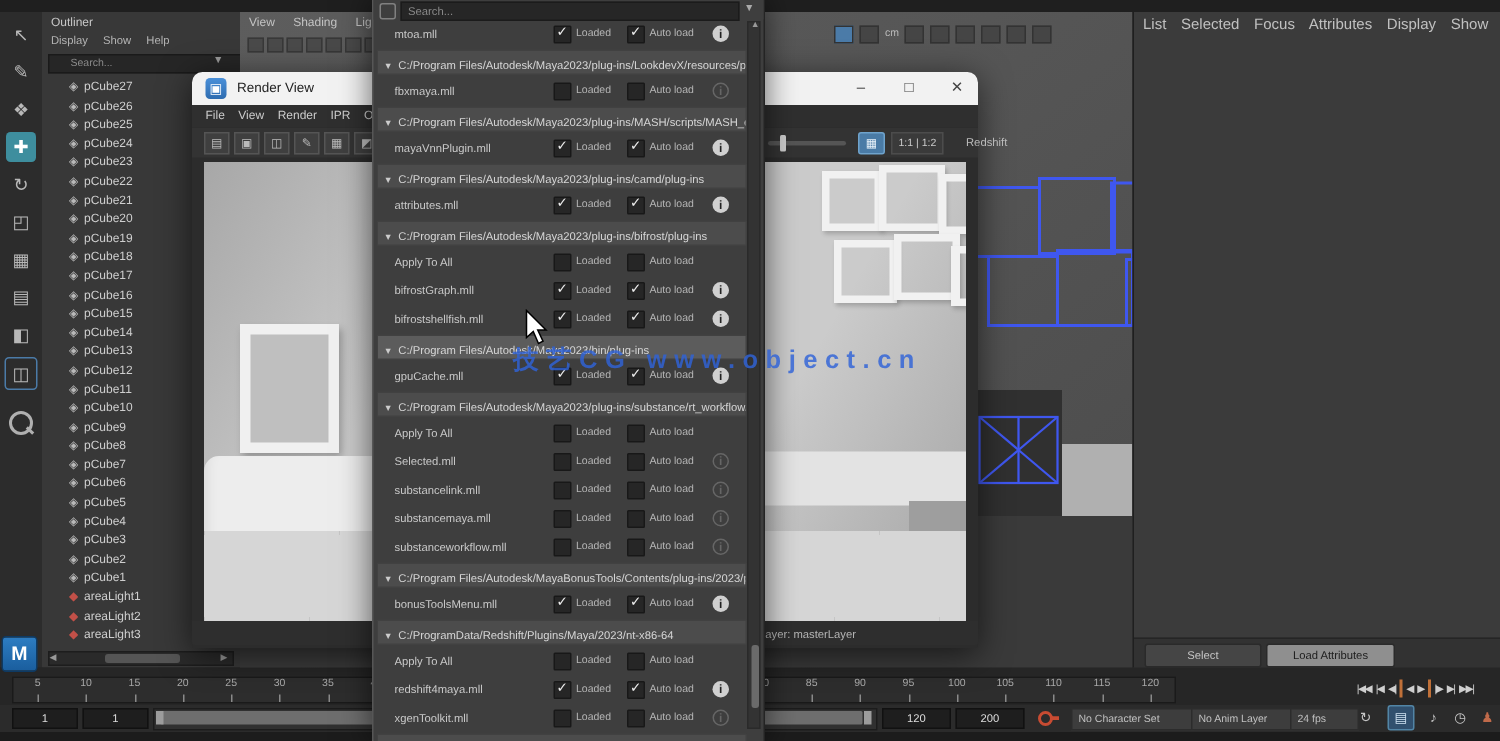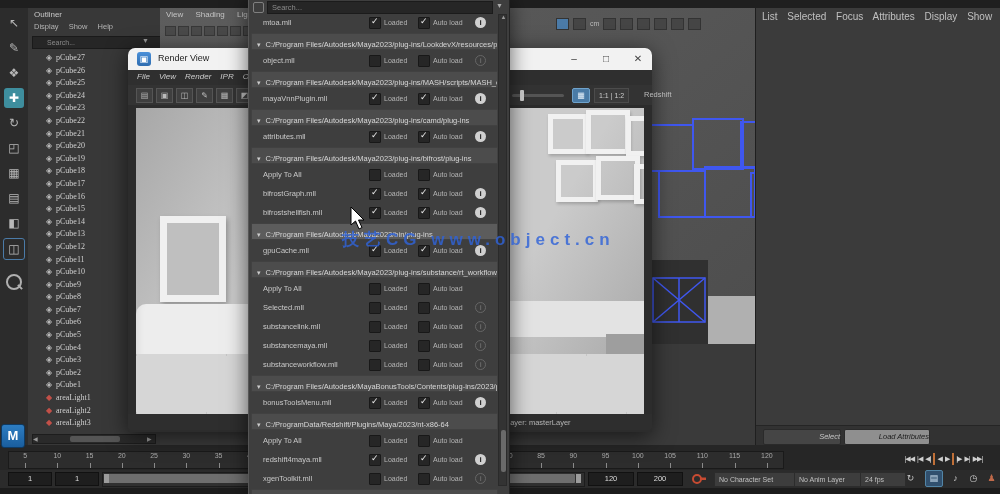--- a/index.html
+++ b/index.html
@@ -19,21 +19,21 @@
   
   #outliner{left:28px;top:8px;width:132px;height:437px;background:#383838;border-right:1px solid #222;overflow:hidden;}
   #outliner-title{left:6px;top:2px;font-size:8px;color:#c8c8c8;}
   #outliner-menus{left:6px;top:14px;font-size:7.5px;color:#b4b4b4;}
   #outliner-menus span{margin-right:8px;}
   #ol-search{left:4px;top:28px;width:118px;height:11px;background:#262626;border:1px solid #1a1a1a;
     font-size:7px;color:#8a8a8a;line-height:11px;padding-left:14px;}
   #ol-search-icon{left:6px;top:30px;width:7px;height:7px;border:1px solid #777;border-radius:2px;}
   #ol-search-caret{left:114px;top:29px;font-size:7px;color:#999;}
   #ol-list{left:2px;top:44px;width:128px;height:384px;overflow:hidden;}
-  .ol-item{height:12.6px;line-height:12.6px;font-size:8px;color:#cfcfcf;white-space:nowrap;padding-left:16px;font-family:Liberation Serif, serif;}
+  .ol-item{height:12.6px;line-height:12.6px;font-size:8px;color:#cfcfcf;white-space:nowrap;padding-left:16px;}
   .ol-icon{display:inline-block;width:10px;color:#b9b9b9;font-size:8px;}
   .ol-item.light .ol-icon{color:#c25048;}
   #ol-hscroll{left:4px;top:426px;width:122px;height:8px;background:#2a2a2a;border:1px solid #1d1d1d;}
   #ol-hthumb{left:42px;top:428px;width:50px;height:6px;background:#555;border-radius:2px;}
   .ol-arrow{top:427px;font-size:6px;color:#999;line-height:8px;}
   
   #viewport{left:160px;top:8px;width:595px;height:437px;overflow:hidden;
     background:linear-gradient(140deg,#5d5d5d 0%,#565656 45%,#4b4b4b 100%);}
   #vp-menus{left:6px;top:2px;font-size:8px;color:#c4c4c4;}
   #vp-menus span{margin-right:10px;}
@@ -48,31 +48,31 @@
   #vp-band{left:548px;top:288px;width:47px;height:48px;background:#b0b0b0;}
   #vp-couch{left:486px;top:252px;width:62px;height:92px;background:#303030;}
   #vp-floor{left:0px;top:336px;width:595px;height:101px;background:#3a3a3a;}
   
   #right-panel{left:755px;top:8px;width:245px;height:437px;background:#3b3b3b;border-left:1px solid #1f1f1f;}
   #rp-menus{left:6px;top:3px;font-size:10px;color:#c0c0c0;white-space:nowrap;}
   #rp-menus span{margin-right:7px;}
   #rp-message{left:5px;top:210px;width:235px;font-size:8px;color:#9a9a9a;text-align:center;}
   #rp-buttons{left:0;top:417px;width:245px;height:20px;background:#323232;border-top:1px solid #252525;}
   .rp-btn{position:absolute;top:3px;height:14px;background:#454545;border:1px solid #2a2a2a;border-radius:2px;
-    font-size:7.5px;color:#c6c6c6;text-align:right;line-height:14px;font-style:italic;}
+    font-size:7.5px;color:#c6c6c6;text-align:center;line-height:14px;}
   .rp-btn.lit{background:#8f8f8f;color:#1d1d1d;}
   
   #render-window{left:128px;top:48px;width:524px;height:384px;background:#2c2c2c;border-radius:7px 7px 2px 2px;
     box-shadow:0 4px 22px rgba(0,0,0,.6);z-index:5;}
   #rw-titlebar{left:0;top:0;width:524px;height:22px;background:#f2f2f2;border-radius:7px 7px 0 0;}
   #rw-appicon{left:9px;top:4px;width:14px;height:14px;border-radius:3px;background:linear-gradient(#4a90d9,#2e6cb0);
     color:#fff;font-size:9px;text-align:center;line-height:14px;}
   #rw-title{left:30px;top:5px;font-size:9px;color:#222;}
   .rw-winbtn{top:3px;width:16px;height:16px;font-size:10px;color:#444;text-align:center;line-height:16px;}
-  #rw-menubar{left:0;top:22px;width:524px;height:15px;background:#2f2f2f;border-bottom:1px solid #242424;font-style:italic;}
+  #rw-menubar{left:0;top:22px;width:524px;height:15px;background:#2f2f2f;border-bottom:1px solid #242424;}
   #rw-menubar .m{position:relative;float:left;margin:2px 0 0 9px;font-size:8px;color:#ccc;}
   #rw-toolbar{left:0;top:37px;width:524px;height:20px;background:#333;}
   .rw-tool{position:absolute;top:3px;width:15px;height:13px;background:#3f3f3f;border:1px solid #555;
     font-size:8px;color:#bbb;text-align:center;line-height:13px;}
   #rw-slider{left:384px;top:9px;width:52px;height:3px;background:#555;border-radius:2px;}
   #rw-slider-thumb{left:392px;top:5px;width:4px;height:11px;background:#ccc;border-radius:1px;}
   #rw-bluebtn{left:444px;top:3px;width:16px;height:13px;background:#4a7ba6;border:1px solid #6fa3cc;border-radius:2px;
     color:#e8f2fa;font-size:8px;text-align:center;line-height:13px;}
   #rw-zoomchip{left:466px;top:3px;height:13px;padding:0 4px;background:#3a3a3a;border:1px solid #4c4c4c;
     font-size:7px;color:#ccc;line-height:13px;}
@@ -329,21 +329,21 @@
         <div class="pm-row">
           <span class="pm-name">mtoa.mll</span>
           <span class="cb on"></span>
           <span class="cb-label lbl-loaded">Loaded</span>
           <span class="cb on"></span>
           <span class="cb-label lbl-auto">Auto load</span>
           <span class="info active">i</span>
         </div>
         <div class="pm-header"><span class="pm-caret">▾</span><span class="pm-path">C:/Program Files/Autodesk/Maya2023/plug-ins/LookdevX/resources/plug-ins</span></div>
         <div class="pm-row">
-          <span class="pm-name">object.mll</span>
+          <span class="pm-name">fbxmaya.mll</span>
           <span class="cb"></span>
           <span class="cb-label lbl-loaded">Loaded</span>
           <span class="cb"></span>
           <span class="cb-label lbl-auto">Auto load</span>
           <span class="info dim">i</span>
         </div>
         <div class="pm-header"><span class="pm-caret">▾</span><span class="pm-path">C:/Program Files/Autodesk/Maya2023/plug-ins/MASH/scripts/MASH_extras/plug-ins</span></div>
         <div class="pm-row">
           <span class="pm-name">mayaVnnPlugin.mll</span>
           <span class="cb on"></span>

